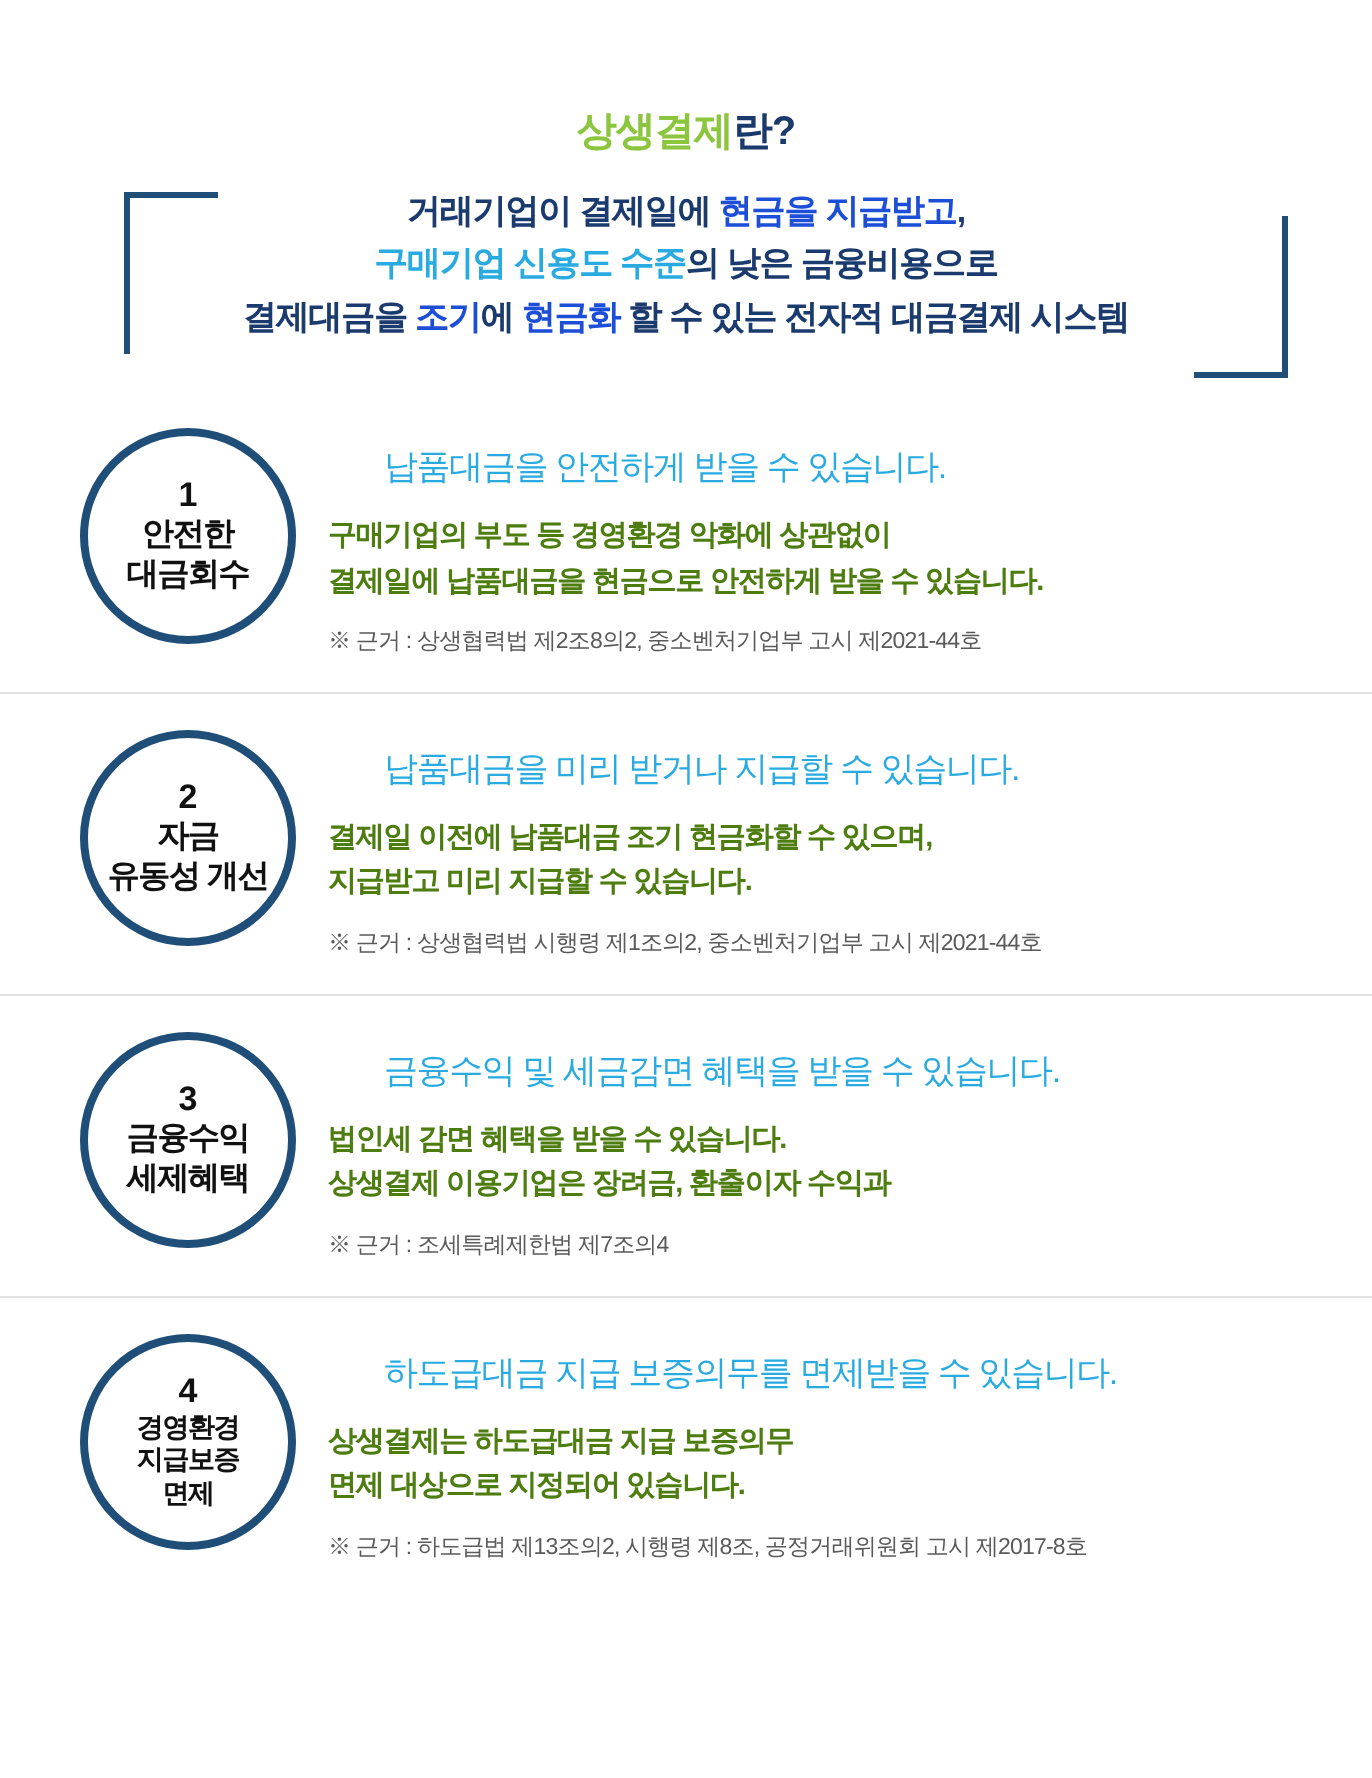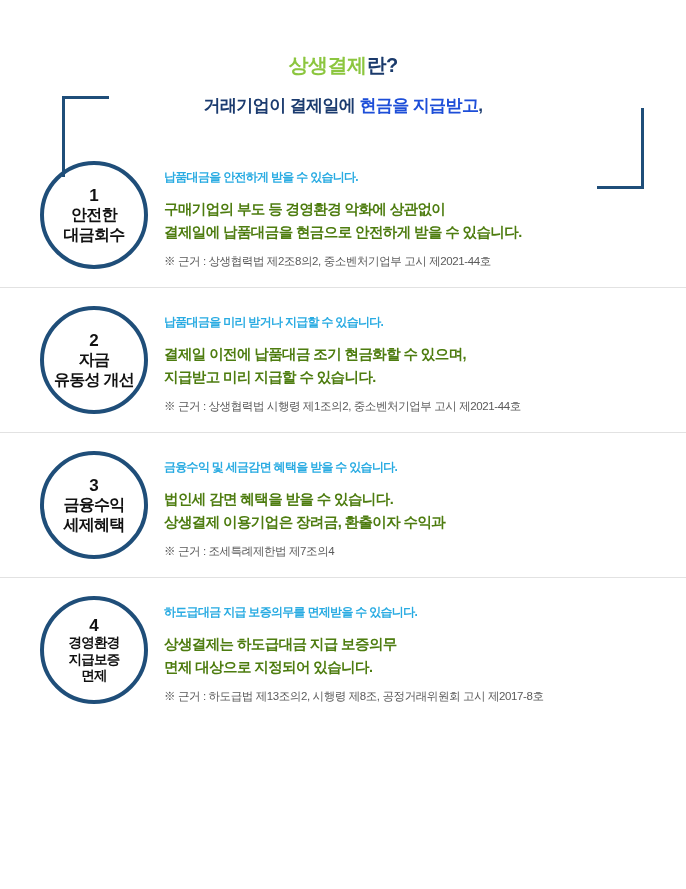--- a/index.html
+++ b/index.html
@@ -115,25 +115,26 @@
   .badge.four .badge-line {
     font-size: 13.5px;
     line-height: 1.22;
   }
   .content {
     flex: 1 1 auto;
     padding-top: 12px;
     padding-right: 8px;
   }
   .sec-title {
-    font-size: 12px;
-    font-weight: bold;
+    font-size: 17px;
+    font-weight: normal;
     color: #29abe2;
     letter-spacing: -0.7px;
     margin-bottom: 12px;
+    margin-left: 28px;
   }
   .sec-body {
     font-size: 14.5px;
     font-weight: bold;
     color: #4d7c0f;
     line-height: 1.55;
     letter-spacing: -0.6px;
   }
   .sec-note {
     margin-top: 11px;
@@ -152,20 +153,26 @@
     <div class="bracket-right"></div>
 
     <div class="header-title">
       <span class="hl">상생결제</span><span class="rest">란?</span>
     </div>
 
     <div class="header-lines">
       <div>
         <span>거래기업이 결제일에 </span><span class="green">현금을 지급받고</span><span>,</span>
       </div>
+      <div>
+        <span class="lightblue">구매기업 신용도 수준</span><span>의 낮은 금융비용으로</span>
+      </div>
+      <div>
+        <span>결제대금을 </span><span class="green">조기</span><span>에 </span><span class="green">현금화</span><span> 할 수 있는 전자적 대금결제 시스템</span>
+      </div>
     </div>
   </div>
 
   <div class="sections">
 
     <div class="section">
       <div class="badge">
         <div class="badge-num">1</div>
         <div class="badge-line">안전한</div>
         <div class="badge-line">대금회수</div>

